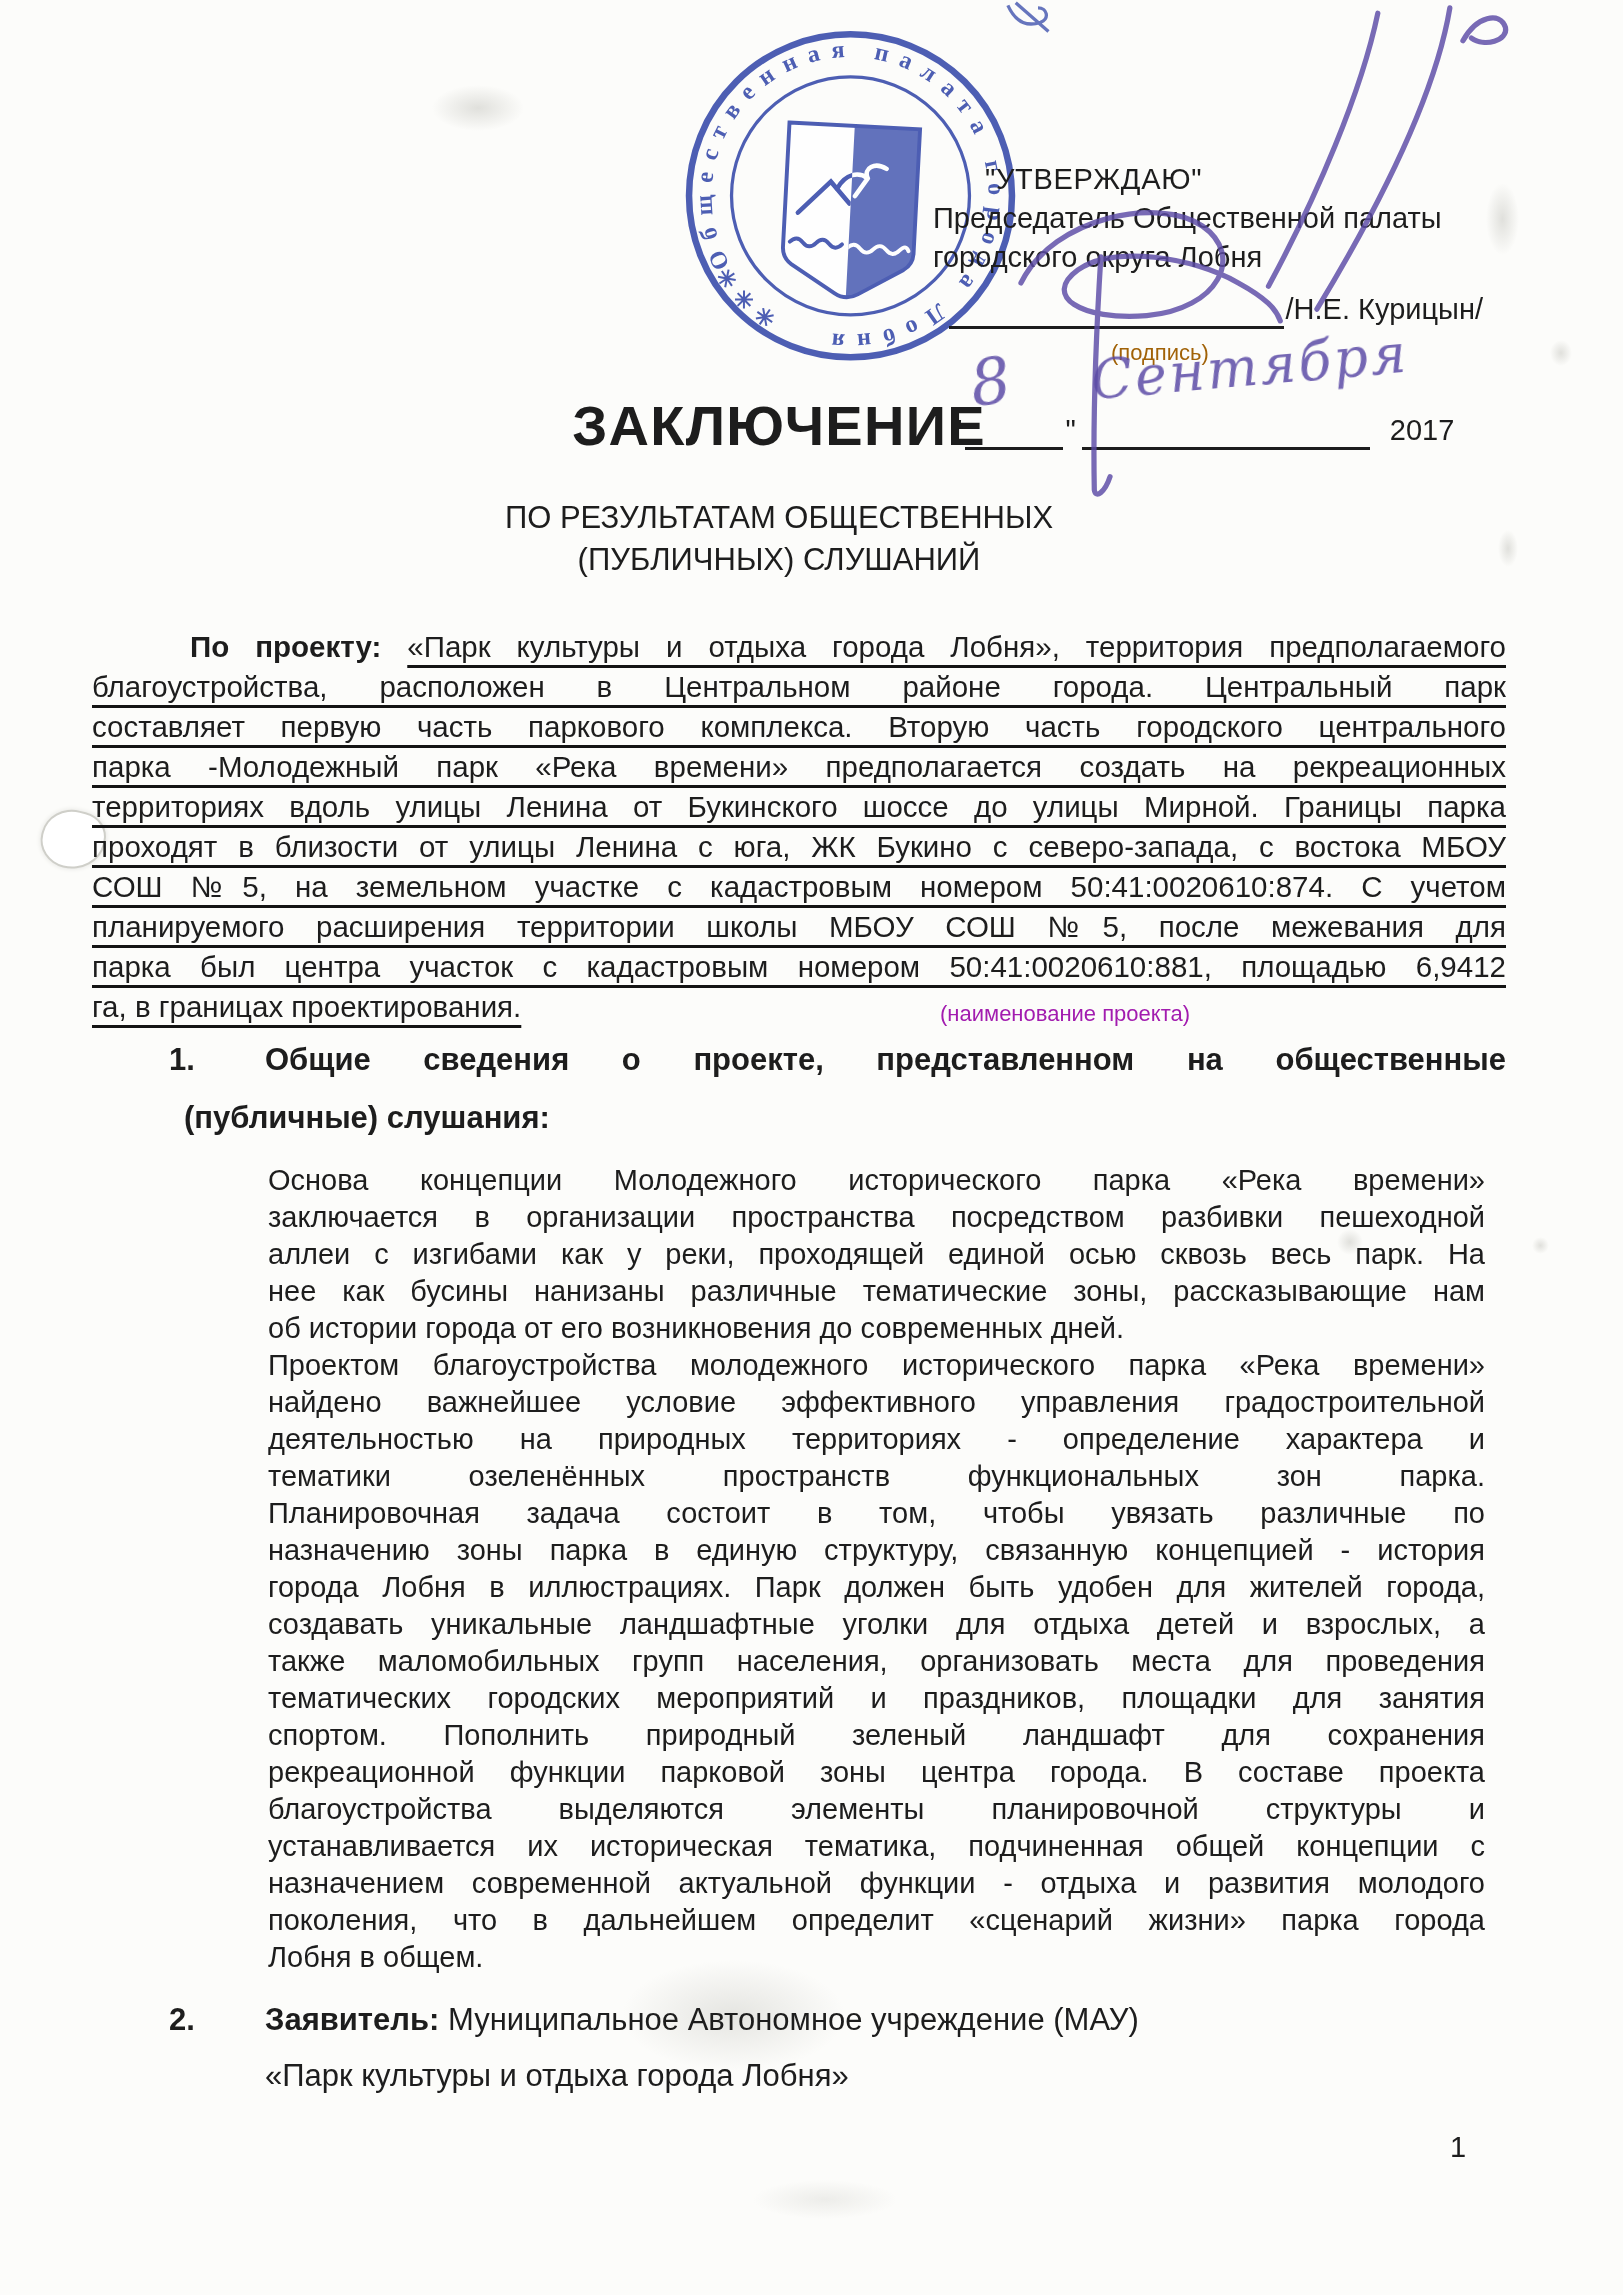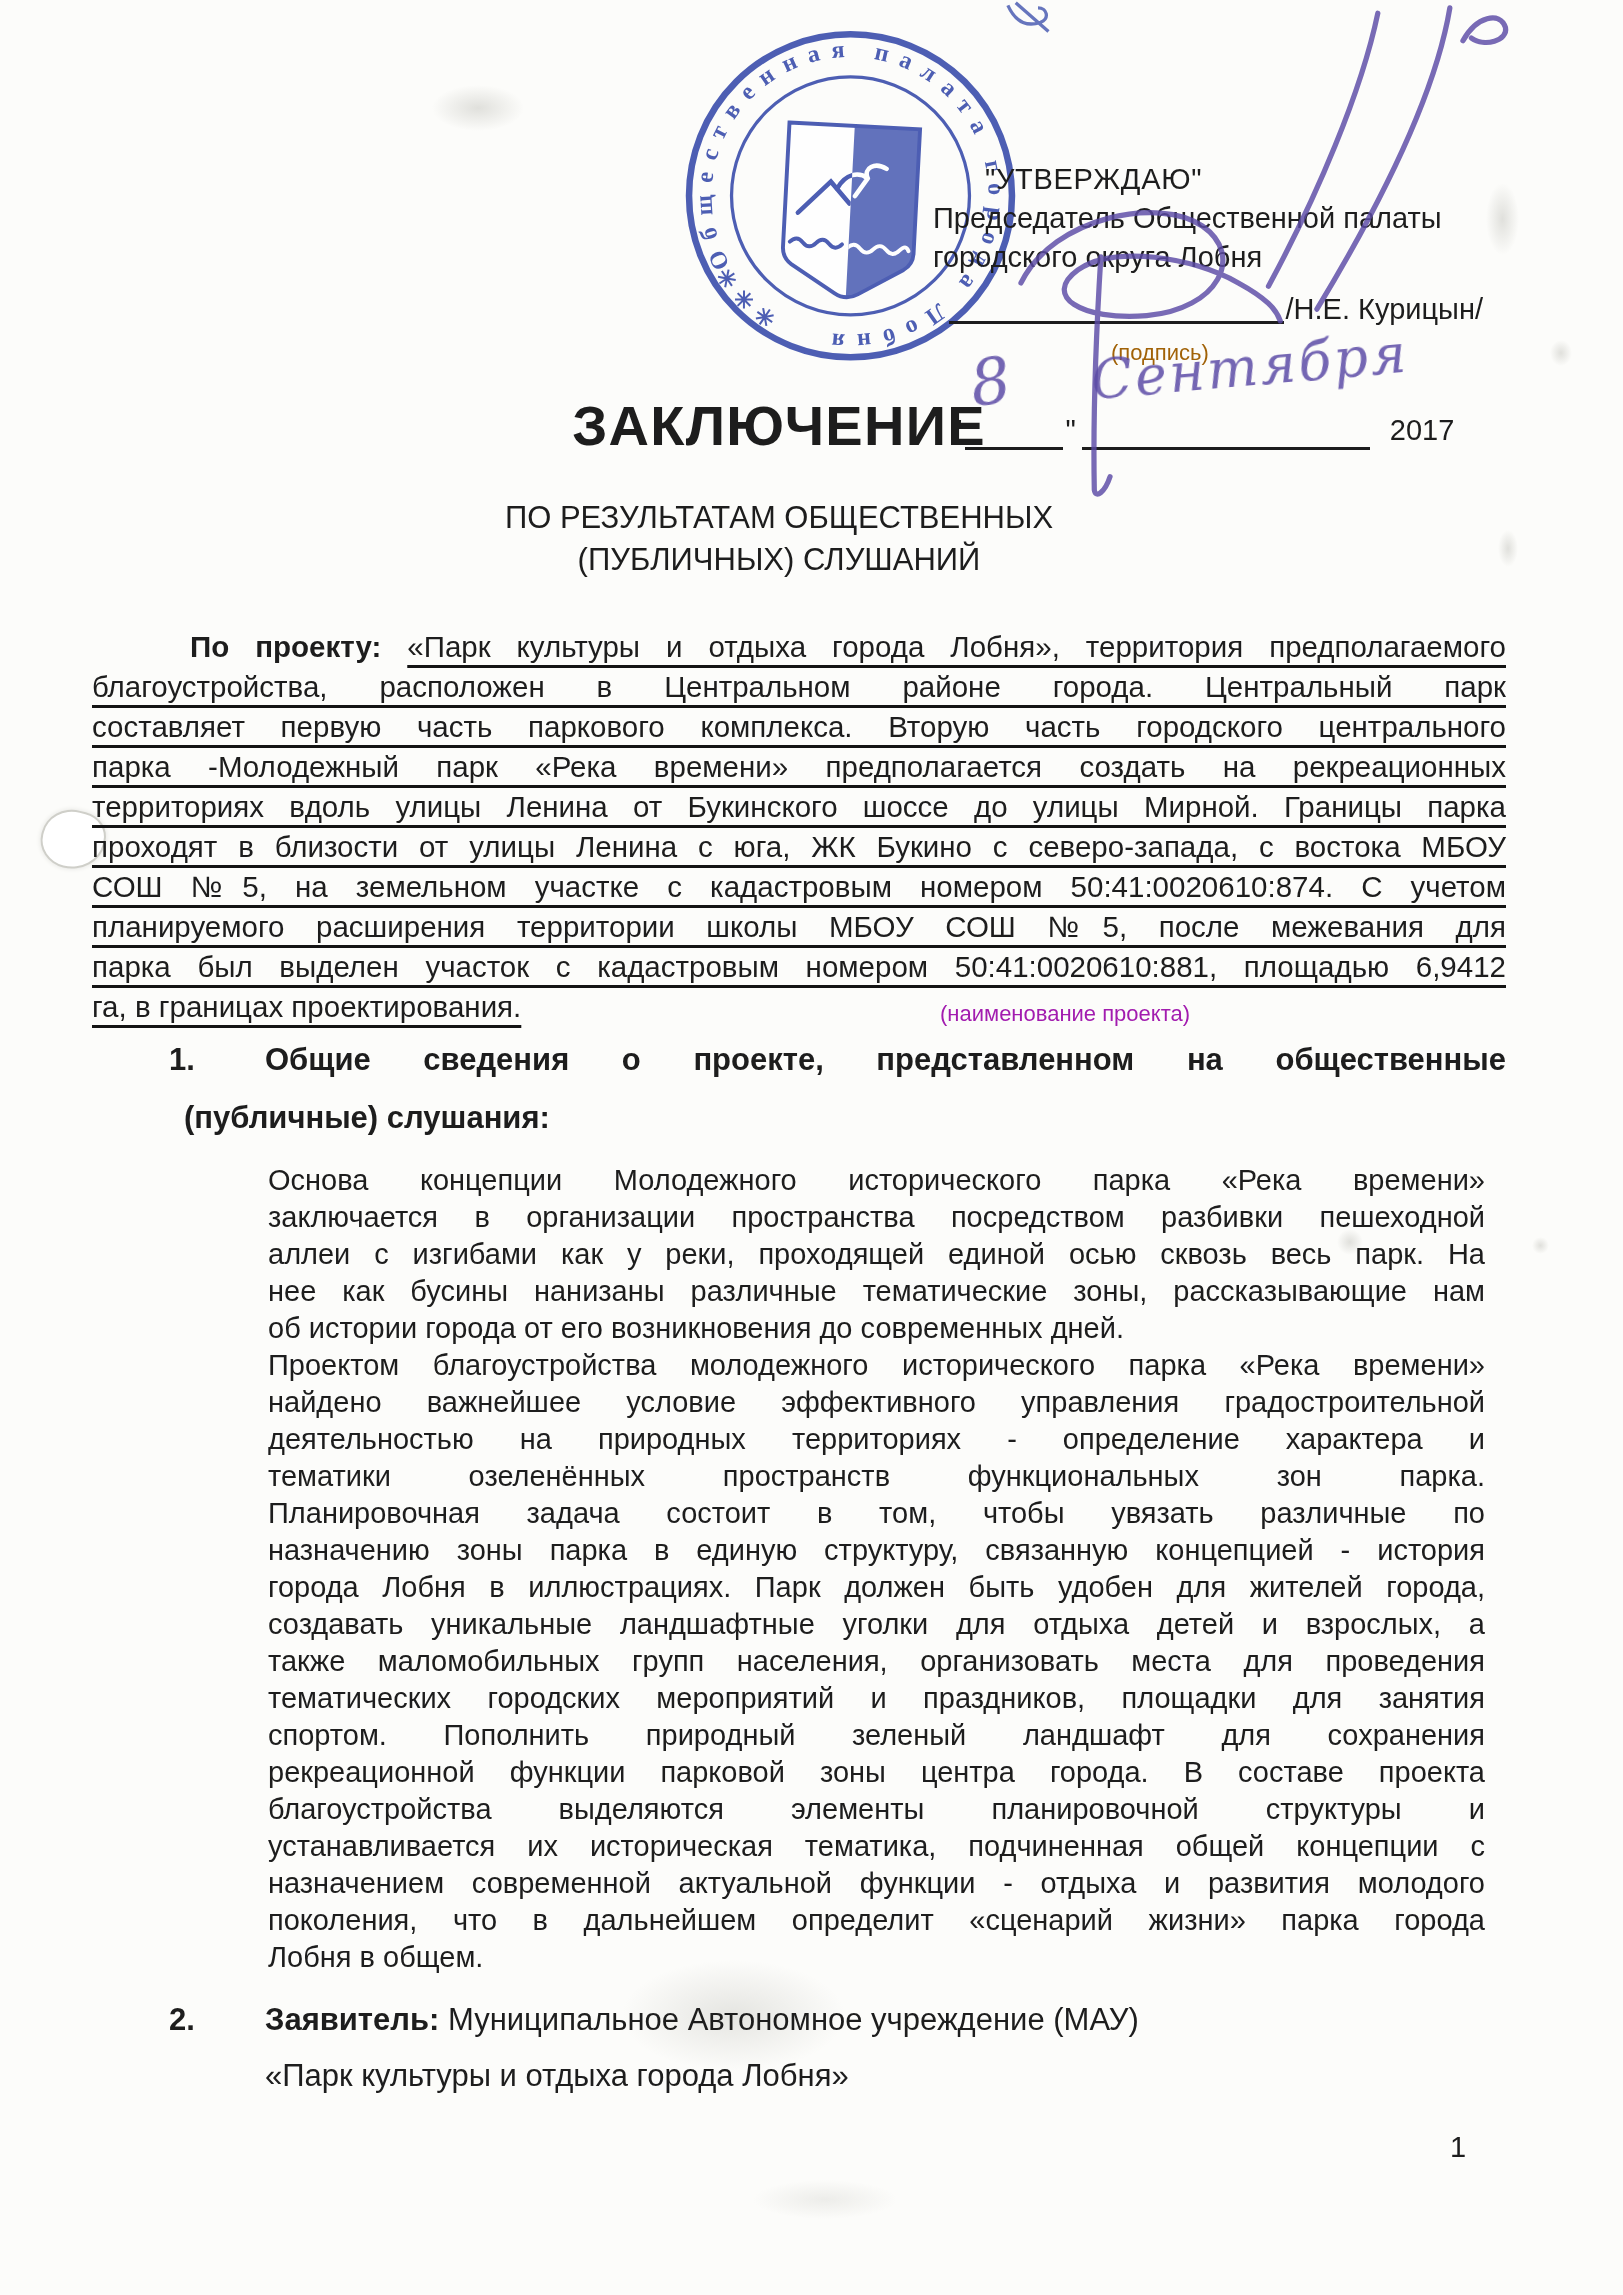--- a/index.html
+++ b/index.html
@@ -4,21 +4,21 @@
 <style>
   html,body{margin:0;padding:0;background:#e8e8e6;}
   .page{
     position:relative; width:1624px; height:2295px; margin:0 auto;
     background:#fcfcfa; overflow:hidden; color:#1d1d1d;
     font-family:"Liberation Sans", sans-serif;
   }
   
   .approval{position:absolute; left:933px; top:160px; width:550px; font-size:29px; line-height:39px;}
   .approve-word{padding-left:52px; letter-spacing:0.7px;}
-  .name-row{display:flex; margin-top:13px; padding-left:16.4px;}
+  .name-row{display:flex; align-items:flex-end; margin-top:13px; padding-left:16.4px;}
   .fill-line{flex:1; border-bottom:3.3px solid #1d1d1d; height:31px;}
   .name-txt{white-space:nowrap; padding-left:1.3px;}
   .sig-caption{font-size:22px; margin-left:178px; margin-top:3.9px; color:#a16207;}
   .date-row{display:flex; align-items:flex-end; margin-top:19.6px; padding-left:16.4px; height:59px;}
   .q{font-size:29px; padding:0 2.6px;}
   .blank-short{width:98px; border-bottom:3.3px solid #1d1d1d; height:39px;}
   .blank-long{width:288px; border-bottom:3.3px solid #1d1d1d; height:39px; margin-left:3.9px;}
   .year{margin-left:19.6px;}
   
   .title-wrap{position:absolute; left:0; top:393px; width:1558px; text-align:center;}
@@ -161,21 +161,21 @@
       <span class="u">«Парк культуры и отдыха города Лобня», территория предполагаемого</span>
     </div>
     <div>
         <div class="pline just"><span class="u">благоустройства, расположен в Центральном районе города. Центральный парк</span></div>
         <div class="pline just"><span class="u">составляет первую часть паркового комплекса. Вторую часть городского центрального</span></div>
         <div class="pline just"><span class="u">парка -Молодежный парк «Река времени» предполагается создать на рекреационных</span></div>
         <div class="pline just"><span class="u">территориях вдоль улицы Ленина от Букинского шоссе до улицы Мирной. Границы парка</span></div>
         <div class="pline just"><span class="u">проходят в близости от улицы Ленина с юга, ЖК Букино с северо-запада, с востока МБОУ</span></div>
         <div class="pline just"><span class="u">СОШ №5, на земельном участке с кадастровым номером 50:41:0020610:874. С учетом</span></div>
         <div class="pline just"><span class="u">планируемого расширения территории школы МБОУ СОШ №5, после межевания для</span></div>
-        <div class="pline just"><span class="u">парка был выделен участок с кадастровым номером 50:41:0020610:881, площадью 6,9412</span></div>
+        <div class="pline just"><span class="u">парка был центра участок с кадастровым номером 50:41:0020610:881, площадью 6,9412</span></div>
       </div>
     <div class="pline last">
       <span class="u">га, в границах проектирования.</span>
       <span class="proj-caption">(наименование проекта)</span>
     </div>
   </div>
 
   <div class="s1-head">
     <div class="h-row">
       <span class="h-num">1.</span>

